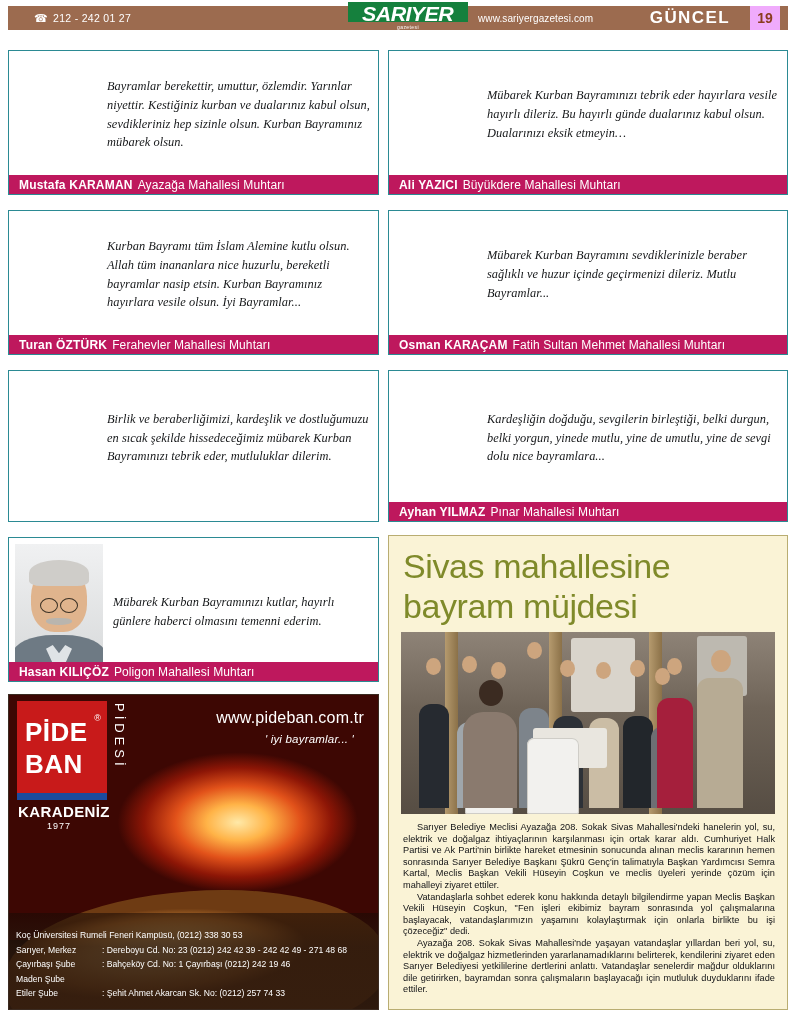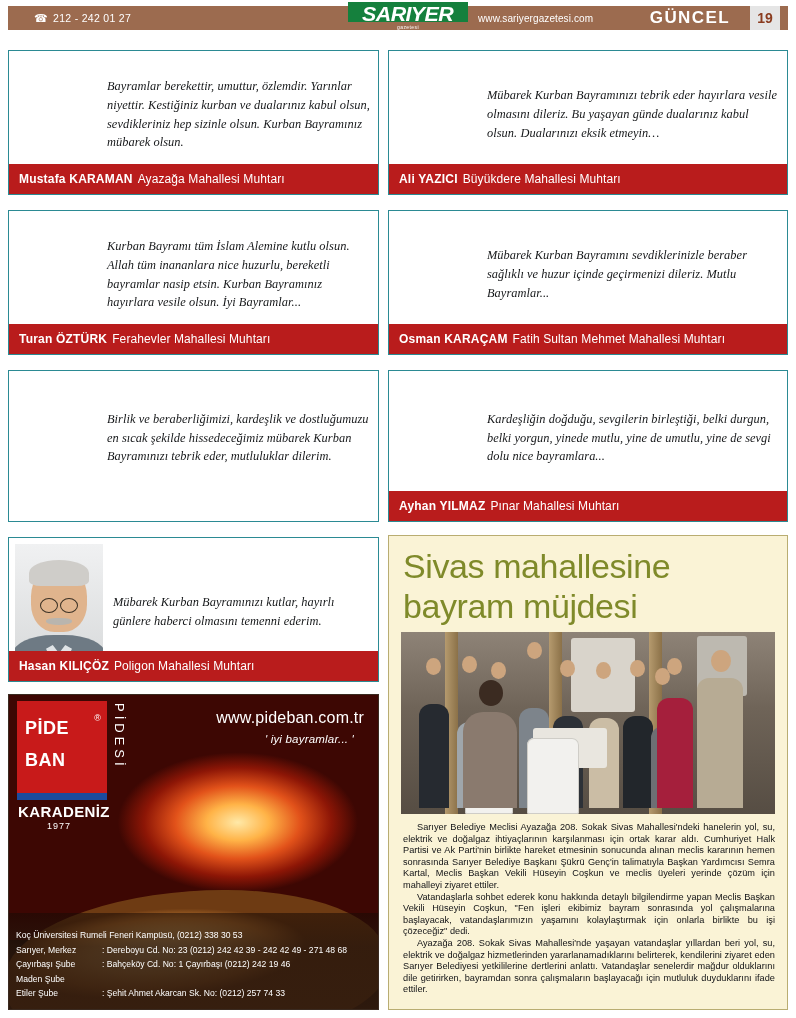--- a/index.html
+++ b/index.html
@@ -75,21 +75,21 @@
     right: 58px;
     color: #ffffff;
     font-weight: 700;
     font-size: 17px;
     letter-spacing: 1.4px;
   }
   .mh-pageno {
     position: absolute;
     right: 8px; top: 0;
     width: 30px; height: 24px;
-    background: #e5e5e5;
+    background: #f0abfc;
     color: #8a3b1e;
     font-weight: 800;
     font-size: 14px;
     display: flex; align-items: center; justify-content: center;
   }
 
   
   .card {
     position: absolute;
     background: #ffffff;
@@ -119,22 +119,22 @@
     line-height: 1.52;
     color: #16181a;
     padding-left: 10px;
     padding-top: 4px;
     letter-spacing: .05px;
   }
   .namebar {
     position: absolute;
     left: 0; bottom: 0;
     width: 100%;
-    height: 30px;
-    background: #b91c1c;
+    height: 19px;
+    background: #be185d;
     color: #ffffff;
     display: flex;
     align-items: center;
     box-sizing: border-box;
     padding-left: 10px;
     font-size: 12px;
     white-space: nowrap;
     overflow: hidden;
   }
   .namebar b { font-weight: 700; letter-spacing: .2px; }
@@ -209,21 +209,21 @@
     background: linear-gradient(180deg, rgba(25,10,4,.55) 0%, rgba(40,22,12,.82) 35%, rgba(48,27,14,.9) 100%);
   }
   .ad-logo {
     position: absolute; left: 8px; top: 6px;
     width: 90px; height: 92px;
     background: #c81a1a;
     color: #ffffff;
   }
   .ad-logo-l1, .ad-logo-l2 {
     position: absolute; left: 8px;
-    font-weight: 800; font-size: 18px; letter-spacing: .5px; line-height: 1;
+    font-weight: 800; font-size: 26px; letter-spacing: .5px; line-height: 1;
   }
   .ad-logo-l1 { top: 18px; }
   .ad-logo-l2 { top: 50px; }
   .ad-reg {
     position: absolute; right: 6px; top: 12px;
     font-size: 9px;
   }
   .ad-stripe {
     position: absolute; left: 8px; top: 98px;
     width: 90px; height: 7px; background: #1b4b9e;
@@ -360,21 +360,21 @@
 </div>
 
 <div class="card" style="left:388px; top:50px; width:400px; height:145px;">
   <div class="card-body">
     <div class="portrait">
       <div class="face">
         <div class="f-bg" style="background:linear-gradient(180deg,#eceff1 0%,#d3d8db 100%);"></div>
 
       </div>
     </div>
-    <div class="quote">Mübarek Kurban Bayramınızı tebrik eder hayırlara vesile olmasını dileriz. Bu yaşayan günde dualarınız kabul olsun. Dualarınızı eksik etmeyin…</div>
+    <div class="quote">Mübarek Kurban Bayramınızı tebrik eder hayırlara vesile hayırlı dileriz. Bu hayırlı günde dualarınız kabul olsun. Dualarınızı eksik etmeyin…</div>
   </div>
   <div class="namebar">
     <b>Ali YAZICI</b>
     <span>Büyükdere Mahallesi Muhtarı</span>
   </div>
 </div>
 
 <div class="card" style="left:8px; top:210px; width:371px; height:145px;">
   <div class="card-body">
     <div class="portrait">

